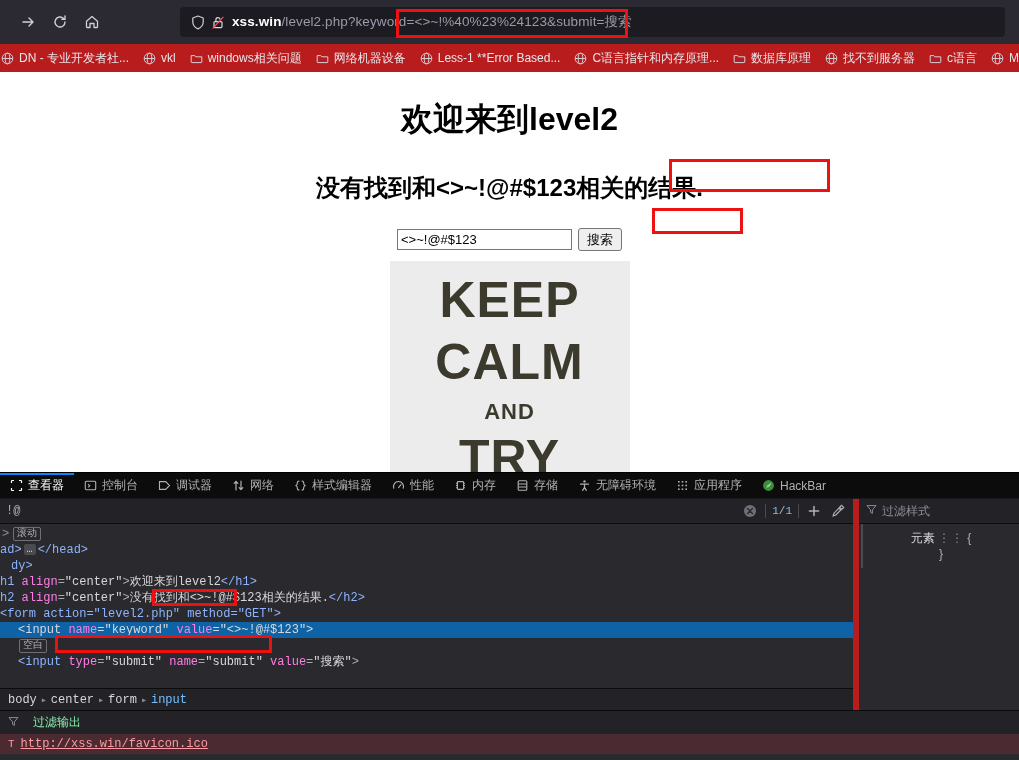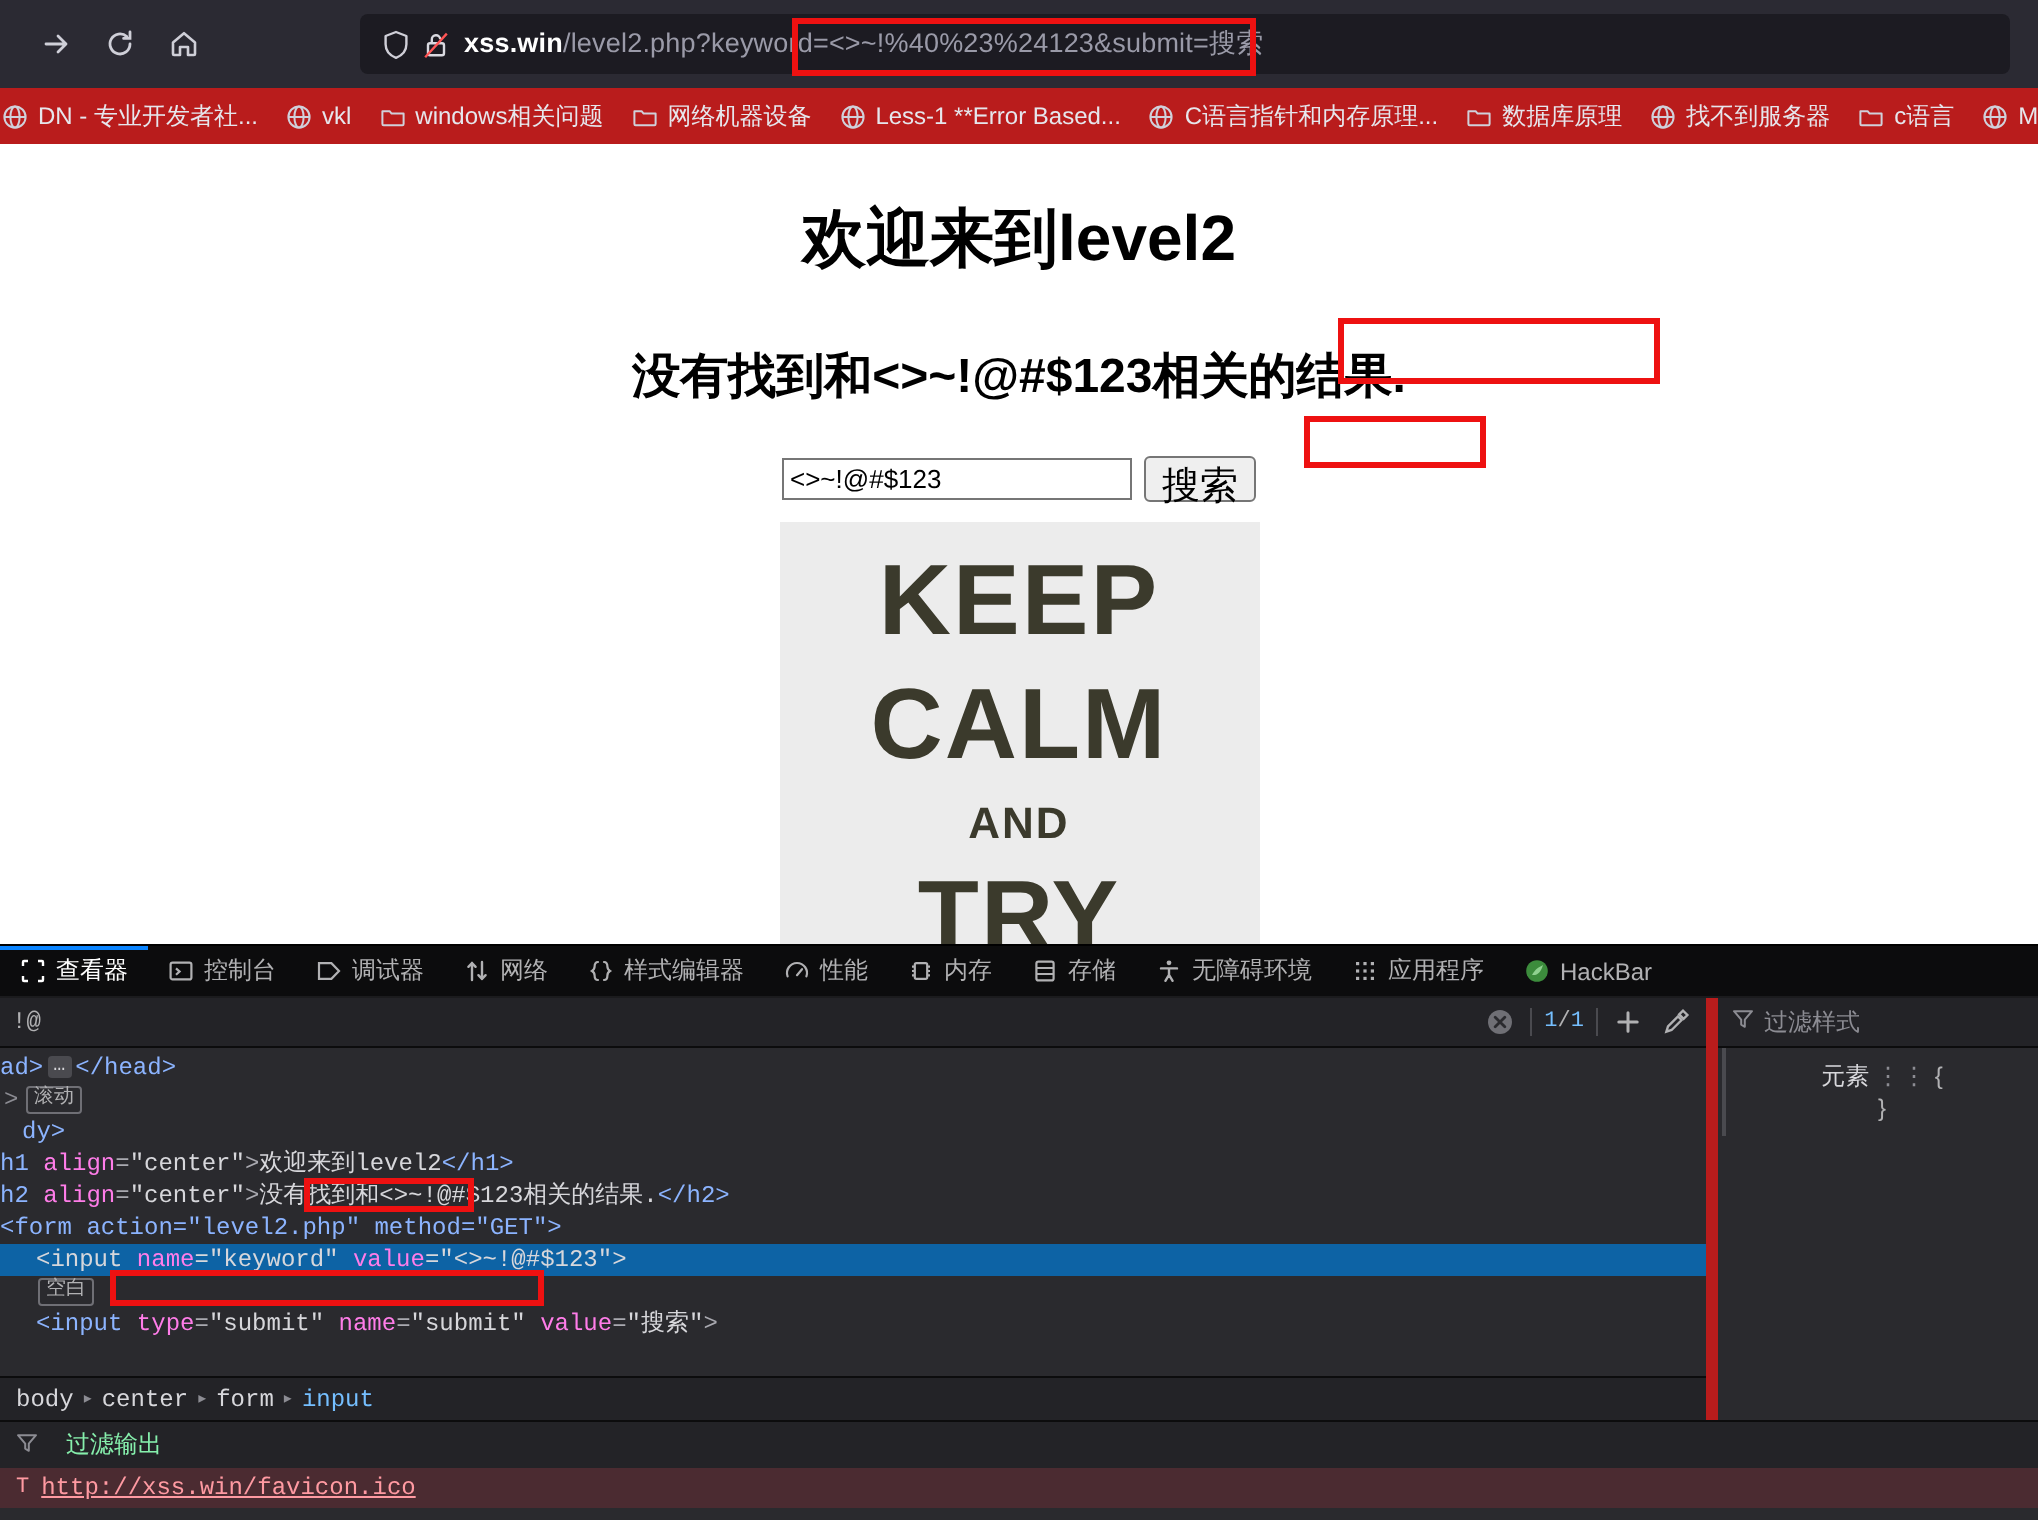--- a/index.html
+++ b/index.html
@@ -76,21 +76,21 @@
   .form-row {
     margin-top: 24px; text-align: center;
     display: flex; justify-content: center; align-items: center; gap: 6px;
   }
   .kw-input {
     width: 175px; height: 21px; font-size: 13px; padding: 1px 3px;
     border: 1px solid #767676; background: #fff; color: #000;
     font-family: "Liberation Sans", sans-serif;
   }
   .kw-submit {
-    height: 23px; font-size: 19px; padding: 1px 8px;
+    height: 23px; font-size: 13px; padding: 1px 8px;
     border: 1px solid #767676; background: #efefef; color: #000;
     border-radius: 3px; font-family: "Liberation Sans", sans-serif;
   }
   .keepcalm {
     width: 240px; margin: 10px auto 0; background: #ececec;
     text-align: center; color: #3b3a2c; padding-top: 8px;
     font-family: "Liberation Sans", sans-serif;
   }
   .kc-line { font-weight: bold; letter-spacing: 1px; line-height: 1; }
   .kc-keep { font-size: 50px; margin-top: 6px; }
@@ -450,25 +450,25 @@
           </div>
           <div class="dt-icobtn">
             <svg width="14" height="14" viewBox="0 0 14 14" fill="none" stroke="#b1b1b3" stroke-width="1.2" stroke-linecap="round">
                 <path d="M2.2 11.8 3 9.2l5-5 1.8 1.8-5 5z"></path>
                 <path d="M8.6 3.2 10.5 1.3l2.2 2.2-1.9 1.9z"></path>
               </svg>
           </div>
         </div>
 
         <div class="dom-tree">
+          <div class="dom-row" style="padding-left:2px">
+            <span class="twisty">&gt;</span><span class="badge">滚动</span>
+          </div>
           <div class="dom-row" style="padding-left:0px">
             <span class="tagname">ad&gt;</span><span class="ellipsis-badge">…</span><span class="tagname">&lt;/head&gt;</span>
-          </div>
-          <div class="dom-row" style="padding-left:2px">
-            <span class="twisty">&gt;</span><span class="badge">滚动</span>
           </div>
           <div class="dom-row" style="padding-left:11px">
             <span class="tagname">dy&gt;</span>
           </div>
           <div class="dom-row" style="padding-left:0px">
             <span class="tagname">h1</span><span class="punc"> </span><span class="attrname">align</span><span class="punc">=</span><span class="attrval">"center"</span><span class="punc">&gt;</span><span class="text-node">欢迎来到level2</span><span class="tagname">&lt;/h1&gt;</span>
           </div>
           <div class="dom-row" style="padding-left:0px">
             <span class="tagname">h2</span><span class="punc"> </span><span class="attrname">align</span><span class="punc">=</span><span class="attrval">"center"</span><span class="punc">&gt;</span><span class="text-node">没有找到和</span><span class="text-node">&lt;&gt;~!@#$123</span><span class="text-node">相关的结果.</span><span class="tagname">&lt;/h2&gt;</span>
           </div>

